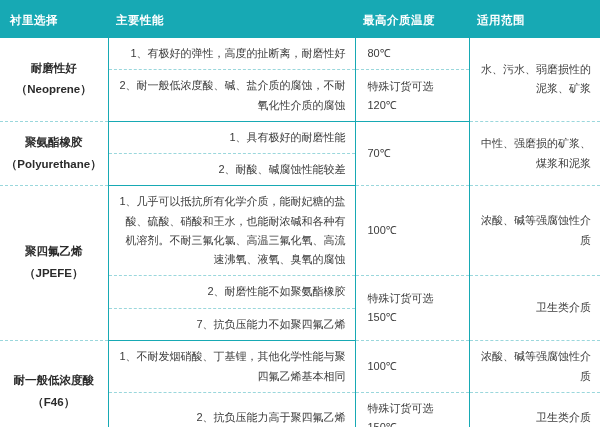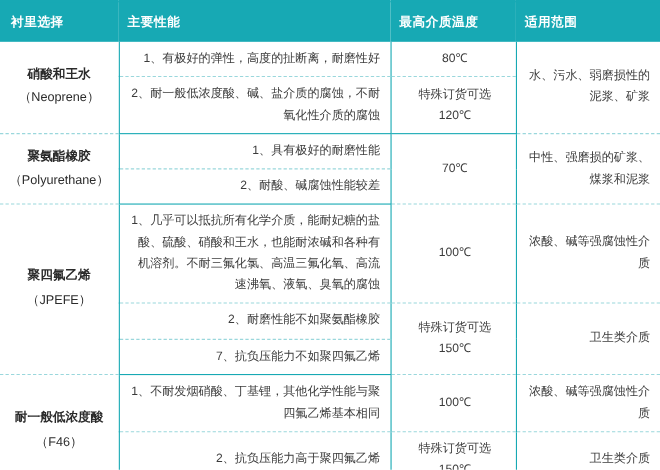--- a/index.html
+++ b/index.html
@@ -64,24 +64,23 @@
   td.material {
     text-align: center;
     font-weight: bold;
     color: #2b2b2b;
     font-size: 11.5px;
     line-height: 1.9;
     padding: 4px 4px;
   }
   td.material .en {
     display: block;
-    font-weight: normal;
+    font-weight: bold;
   }
   td.temp {
-    text-align: center;
     line-height: 1.7;
     padding-left: 12px;
   }
   td.perf {
     text-align: right;
   }
   td.scope {
     text-align: right;
     line-height: 1.8;
   }
@@ -103,21 +102,21 @@
         <th class="col-first">衬里选择</th>
         <th>主要性能</th>
         <th>最高介质温度</th>
         <th>适用范围</th>
       </tr>
     </thead>
     <tbody>
 
       <tr>
         <td class="material" rowspan="2">
-          <span>硝酸和王水</span>
+          <span>耐磨性好</span>
           <span class="en">（Neoprene）</span>
         </td>
         <td class="perf">1、有极好的弹性，高度的扯断离，耐磨性好</td>
         <td class="temp">80℃</td>
         <td class="scope last-col" rowspan="2">水、污水、弱磨损性的泥浆、矿浆</td>
       </tr>
       <tr class="group-end">
         <td class="perf">2、耐一般低浓度酸、碱、盐介质的腐蚀，不耐氧化性介质的腐蚀</td>
         <td class="temp">
           <span class="nowrapline">特殊订货可选</span>

